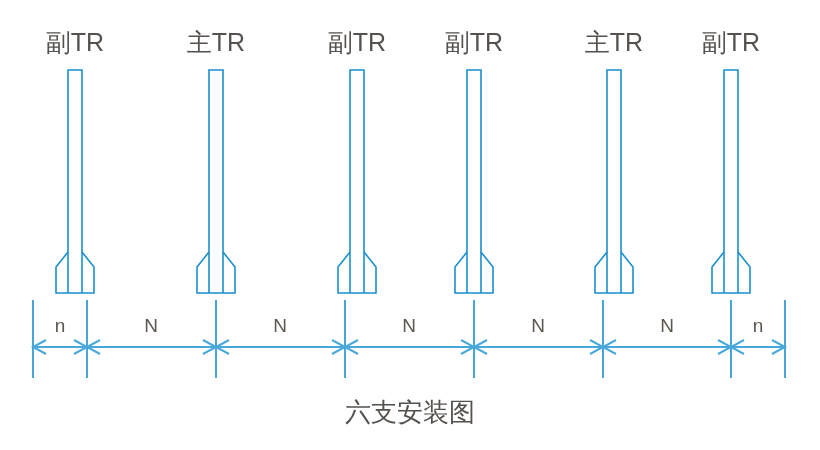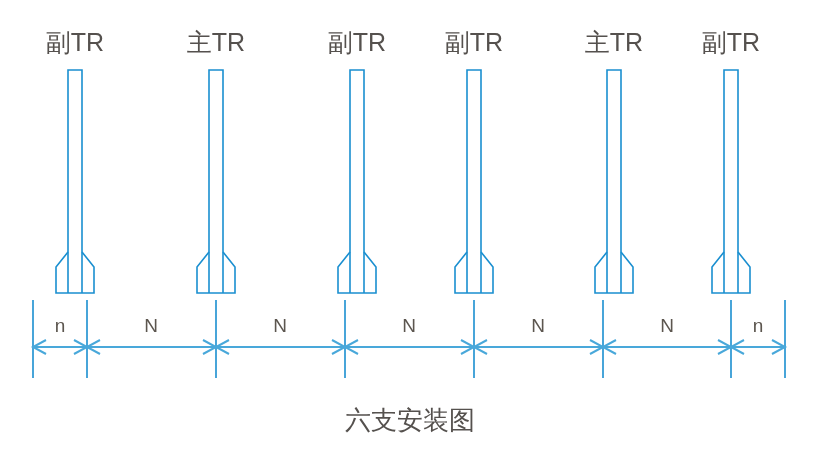--- a/index.html
+++ b/index.html
@@ -57,21 +57,20 @@
   #caption {
     position: absolute;
     left: 410px;
     top: 400px;
     transform: translateX(-50%);
     font-family: "Liberation Serif", serif;
     font-size: 26px;
     line-height: 1;
     color: #55514e;
     white-space: nowrap;
-    margin-top: 8px;
   }
   .ov { position: absolute; }
 </style>
 </head>
 <body>
 
 <div id="stage">
 
   <svg id="diagram-svg" viewBox="0 0 820 450">
     <g id="antenna-units">

